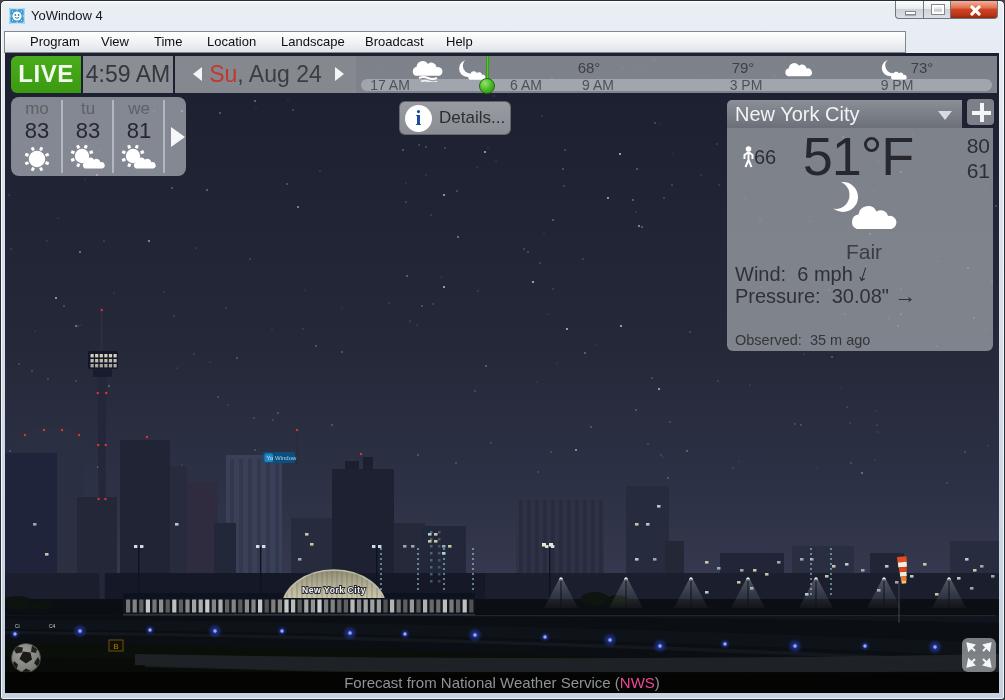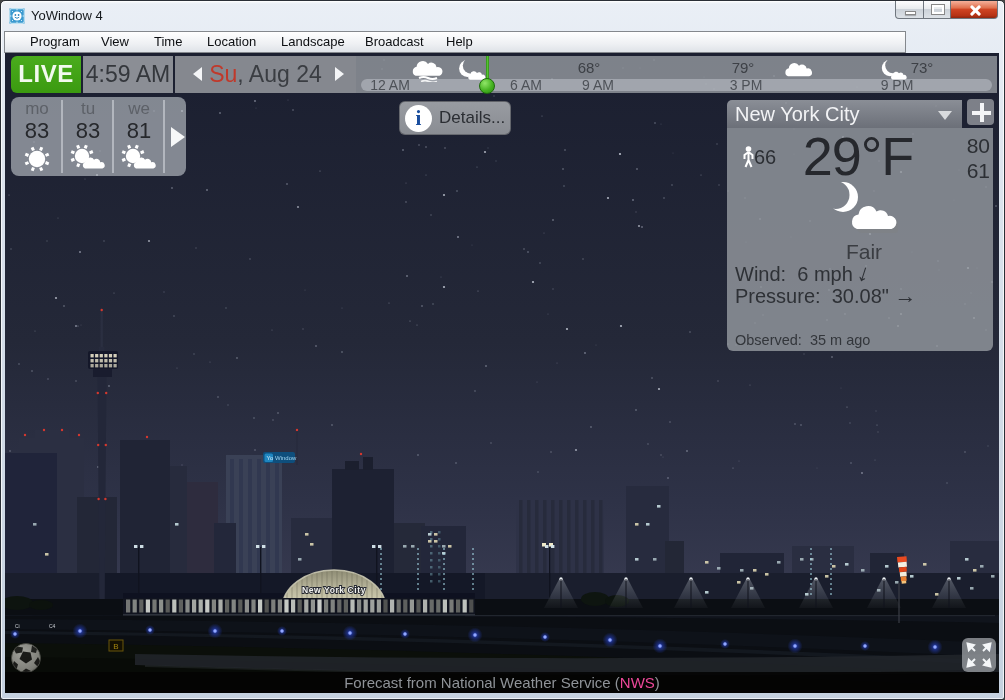--- a/index.html
+++ b/index.html
@@ -786,21 +786,21 @@
             <line x1="975" y1="606" x2="980" y2="611"></line>
             <polygon points="982.5,613.5 976,612 981.2,606.8"></polygon>
           </g>
         </g>
       </svg>
     <div id="live">LIVE</div>
     <div id="timep">4:59 AM</div>
     <div id="datep"><div class="nav" id="navl"></div><span class="red">Su</span>, Aug 24<div class="nav" id="navr"></div></div>
     <div id="tline">
       <div id="tstrip"></div>
-      <span class="tlab" style="left:34px">12 AM</span>
+      <span class="tlab" style="left:34px">17 AM</span>
       <span class="tlab" style="left:170px">6 AM</span>
       <span class="tlab" style="left:242px">9 AM</span>
       <span class="tlab" style="left:390px">3 PM</span>
       <span class="tlab" style="left:541px">9 PM</span>
       <span class="ttmp" style="left:233px">68°</span>
       <span class="ttmp" style="left:387px">79°</span>
       <span class="ttmp" style="left:566px">73°</span>
       <svg style="position:absolute;left:56px;top:2px" width="32" height="24" viewBox="0 0 32 24">
           <path d="M3.6500000000000004,17.75 a4.75,4.75 0 0 1 0.95,-9.025 a6.175,6.175 0 0 1 11.399999999999999,-2.8499999999999996 a5.225,5.225 0 0 1 8.549999999999999,3.3249999999999997 a4.2749999999999995,4.2749999999999995 0 1 1 2.8499999999999996,8.549999999999999 Z" fill="#fff"></path>
           <path d="M7,20 q4.5,-2 9,0 q4.5,2 9,0" stroke="#fff" stroke-width="2" fill="none"></path>
@@ -883,21 +883,21 @@
       <div id="wxhead">
           <span>New York City</span>
           <div id="wxdd"></div>
         </div>
       <div id="wxplus"></div>
       <div id="wxbody">
         <div id="feels"><svg width="11" height="22" viewBox="0 0 11 22" style="vertical-align:-4px">
               <circle cx="5.5" cy="3" r="2.8" fill="#fff"></circle>
               <path d="M5.5,6 L9.5,9 L9.5,13 M5.5,6 L1.5,9 L1.5,13 M5.5,6 L5.5,14 L8.5,21 M5.5,14 L2.5,21" stroke="#fff" stroke-width="2" fill="none"></path>
             </svg>66</div>
-        <div id="bigt">29°F</div>
+        <div id="bigt">51°F</div>
         <div id="hilo">80<br>61</div>
         <svg id="wxicon" width="70" height="56" viewBox="0 0 70 56">
             <defs>
               <mask id="mcut">
                 <rect x="0" y="0" width="70" height="56" fill="white"></rect>
                 <circle cx="7.5" cy="15" r="14" fill="black"></circle>
               </mask>
             </defs>
             <circle cx="15" cy="17" r="15" fill="#fff" mask="url(#mcut)"></circle>
             <path d="M29,49 a7.5,7.5 0 0 1 1.5,-14.5 a9.5,9.5 0 0 1 18,-3 a7.5,7.5 0 0 1 11.5,4.5 a6.5,6.5 0 1 1 3.5,13 Z" fill="#7f8285" opacity="0.6" transform="translate(4,4)"></path>

